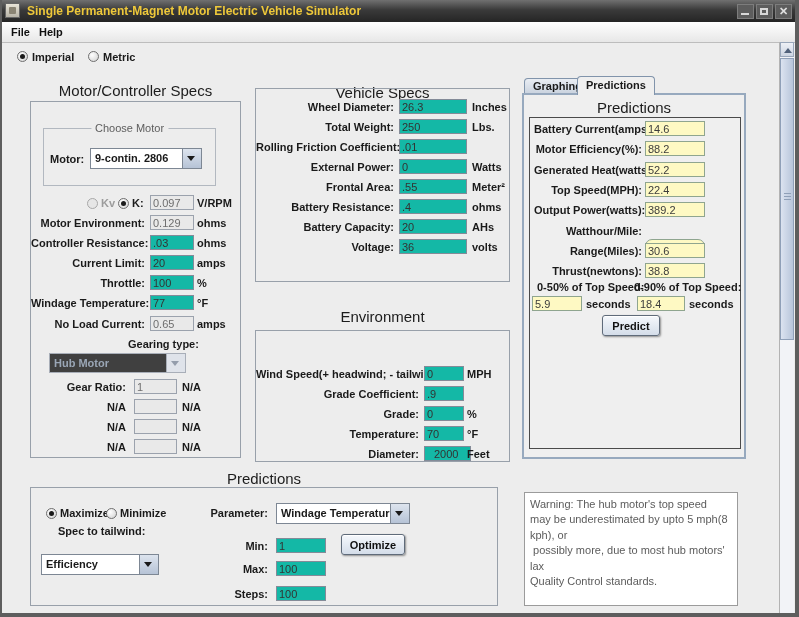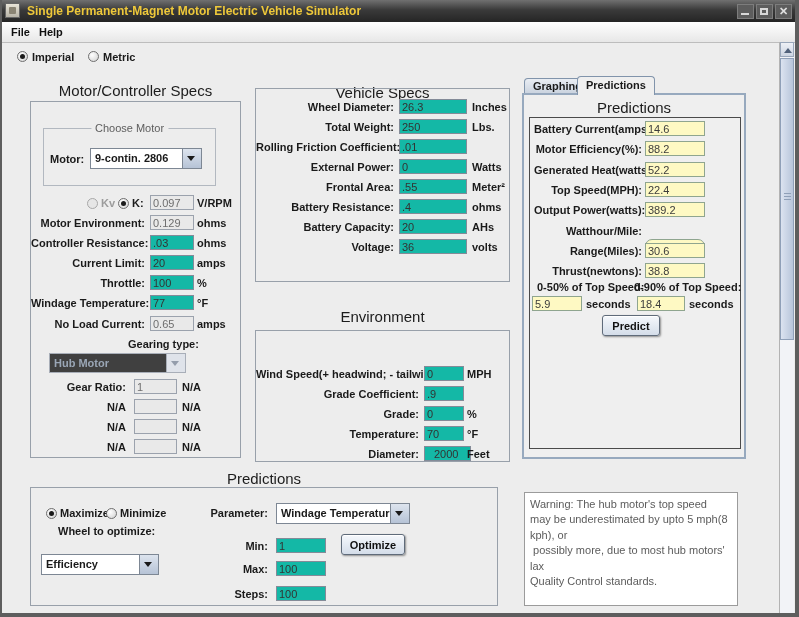--- a/index.html
+++ b/index.html
@@ -259,21 +259,21 @@
   <button class="btn3d" style="left:78px;top:220px;width:58px;height:21px;">Predict</button>
 </div>
 
 <div class="heading" style="left:30px;top:470px;width:468px;">Predictions</div>
 <div class="panel" style="left:30px;top:487px;width:468px;height:119px;">
   <span class="radio sel" style="left:15px;top:20px;"></span>
   <span class="rlabel" style="left:29px;top:19px;">Maximize</span>
   <span class="radio" style="left:75px;top:20px;"></span>
   <span class="rlabel" style="left:89px;top:19px;">Minimize</span>
 
-  <span class="rlabel" style="left:27px;top:37px;">Wheel to optimize:</span>
+  <span class="rlabel" style="left:27px;top:37px;">Spec to tailwind:</span>
   <div class="combo" style="left:10px;top:66px;width:118px;height:21px;">
     <span class="ctext">Efficiency</span>
     <span class="cbtn"></span>
   </div>
 
   <span class="lbl" style="left:150px;top:19px;width:87px;">Parameter:</span>
   <div class="combo" style="left:245px;top:15px;width:134px;height:21px;">
     <span class="ctext">Windage Temperature</span>
     <span class="cbtn"></span>
   </div>

